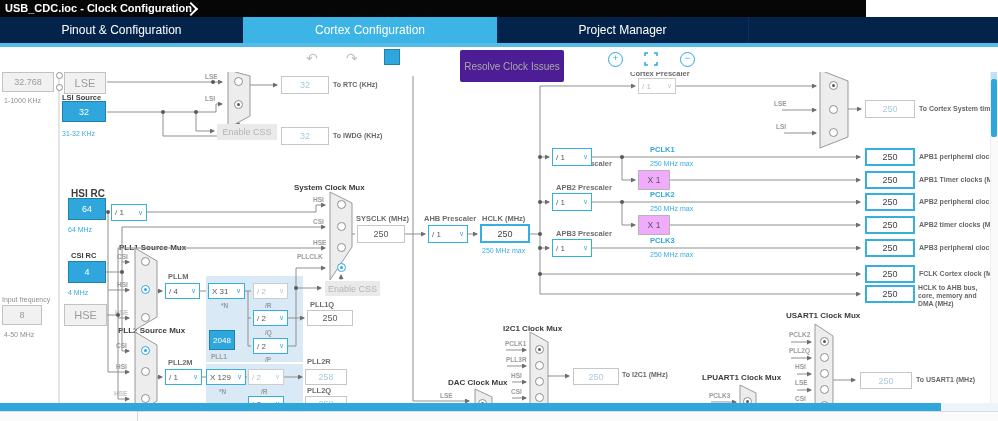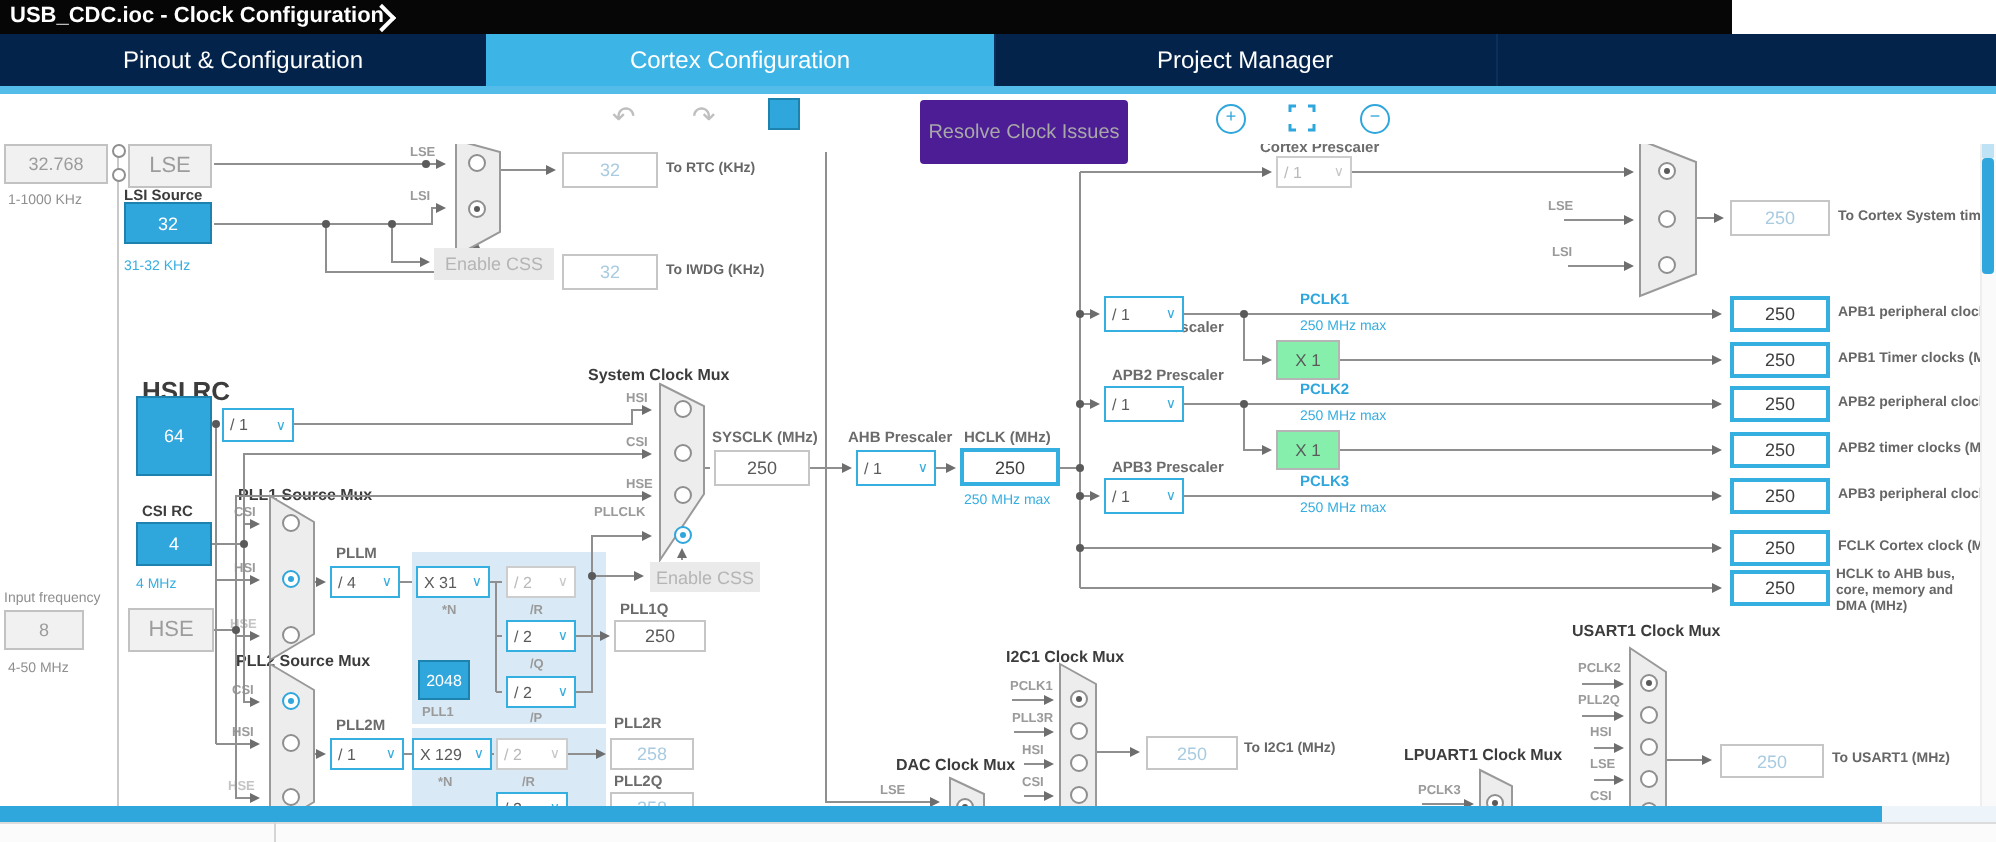--- a/index.html
+++ b/index.html
@@ -31,21 +31,21 @@
   .range{font-size:7px;color:#8f8f8f;}
   .vbox{background:#fff;border:1px solid #c6c6c6;color:#5a5a5a;font-size:9px;display:flex;align-items:center;justify-content:center;z-index:2;}
   .vbox.dim{color:#a9cbe0;}
   .vbox.bb{border:2px solid #35AEE0;color:#3f3f3f;}
   .blue{background:#2FA6DC;border:1px solid #1d82ae;color:#fff;font-size:9px;display:flex;align-items:center;justify-content:center;z-index:2;}
   .gray{background:#f1f1f1;border:1px solid #c2c2c2;color:#9c9c9c;display:flex;align-items:center;justify-content:center;z-index:2;}
   .dd{background:#fff;border:1px solid #35AEE0;color:#5a5a5a;font-size:8px;display:flex;align-items:center;justify-content:space-between;padding:0 3px;z-index:2;}
   .dd .chev{color:#35AEE0;font-size:7px;}
   .dd.dis{border-color:#cdcdcd;color:#b9b9b9;}
   .dd.dis .chev{color:#c8c8c8;}
-  .x1{background:#86efac;border:1px solid #b5b5b5;color:#5a5a5a;font-size:8.5px;display:flex;align-items:center;justify-content:center;z-index:2;}
+  .x1{background:#f0abfc;border:1px solid #b5b5b5;color:#5a5a5a;font-size:8.5px;display:flex;align-items:center;justify-content:center;z-index:2;}
   .cssbtn{background:#eaeaea;color:#b5b5b5;font-size:9px;display:flex;align-items:center;justify-content:center;z-index:2;}
   .radio{width:9px;height:9px;border:1px solid #8f8f8f;border-radius:50%;background:#fff;z-index:3;}
   .radio.sel::after{content:"";position:absolute;left:2px;top:2px;width:3px;height:3px;border-radius:50%;background:#5a5a5a;}
   .radio.selblue{border-color:#2FA6DC;}
   .radio.selblue::after{content:"";position:absolute;left:2px;top:2px;width:3px;height:3px;border-radius:50%;background:#2FA6DC;}
   .panel{background:#d9eaf6;z-index:0;}
   .pin{width:7px;height:7px;border:1px solid #8f8f8f;border-radius:50%;background:#fff;z-index:3;}
   #linelayer{position:absolute;left:0;top:0;z-index:1;}
   
   #hscroll-track{left:0;top:403px;width:998px;height:8px;background:#eef5fa;z-index:40;}
@@ -211,22 +211,22 @@
   <div class="ab il" style="left:205px;top:73px;">LSE</div>
   <div class="ab il" style="left:205px;top:95px;">LSI</div>
   <div class="ab radio" style="left:234px;top:77px;"></div>
   <div class="ab radio sel" style="left:234px;top:100px;"></div>
   <div class="ab vbox dim" style="left:281px;top:76px;width:48px;height:18px;">32</div>
   <div class="ab ol" style="left:333px;top:81px;">To RTC (KHz)</div>
   <div class="ab cssbtn" style="left:217px;top:124px;width:60px;height:16px;">Enable CSS</div>
   <div class="ab vbox dim" style="left:281px;top:127px;width:48px;height:18px;">32</div>
   <div class="ab ol" style="left:333px;top:132px;">To IWDG (KHz)</div>
 
-  <div class="ab mt" style="left:71px;top:188px;font-size:13px;">HSI RC</div>
-  <div class="ab blue" style="left:68px;top:198px;width:38px;height:40px;">64</div>
+  <div class="ab mt" style="left:71px;top:188px;font-size:10px;">HSI RC</div>
+  <div class="ab blue" style="left:68px;top:198px;width:38px;height:22px;">64</div>
   <div class="ab bl" style="left:68px;top:226px;">64 MHz</div>
   <div class="ab dd" style="left:111px;top:204px;width:36px;height:17px;">
       <span>/ 1</span>
       <span class="chev">∨</span>
     </div>
   <div class="ab mt" style="left:71px;top:251px;font-size:7.5px;">CSI RC</div>
   <div class="ab blue" style="left:68px;top:261px;width:38px;height:22px;">4</div>
   <div class="ab bl" style="left:68px;top:289px;">4 MHz</div>
   <div class="ab gray" style="left:64px;top:304px;width:43px;height:22px;font-size:11px;">HSE</div>
   <div class="ab range" style="left:2px;top:296px;">Input frequency</div>

